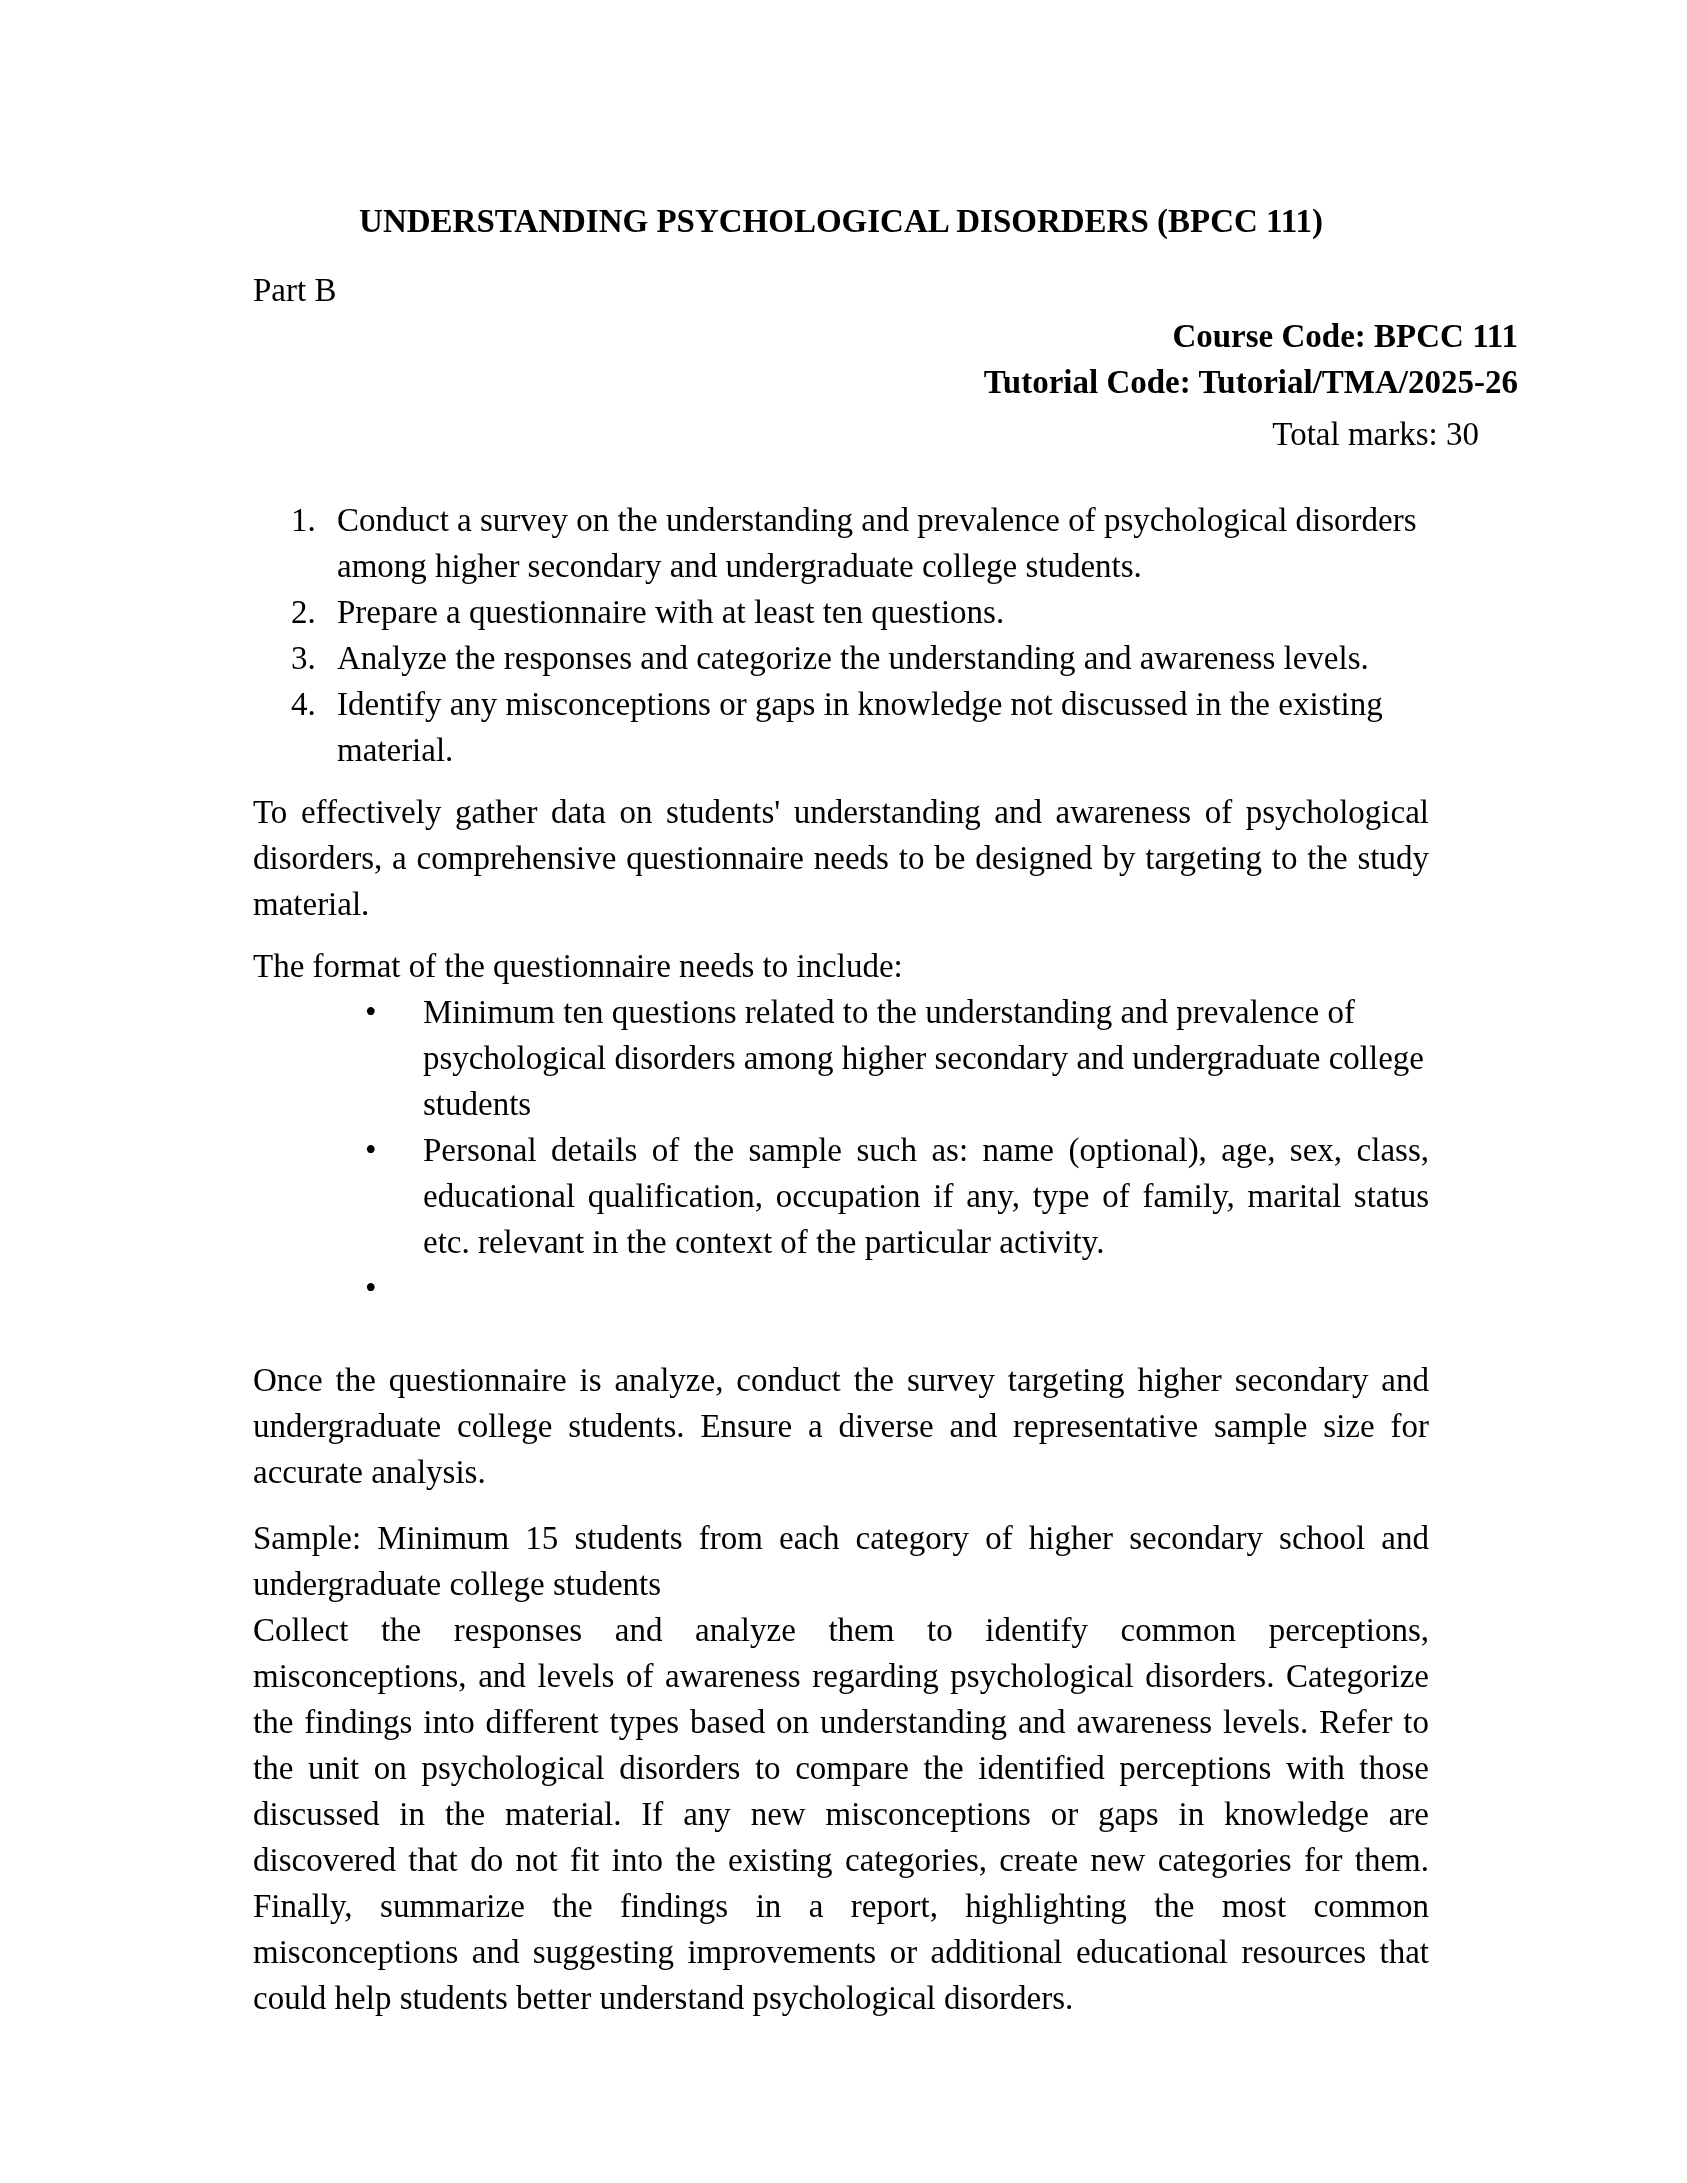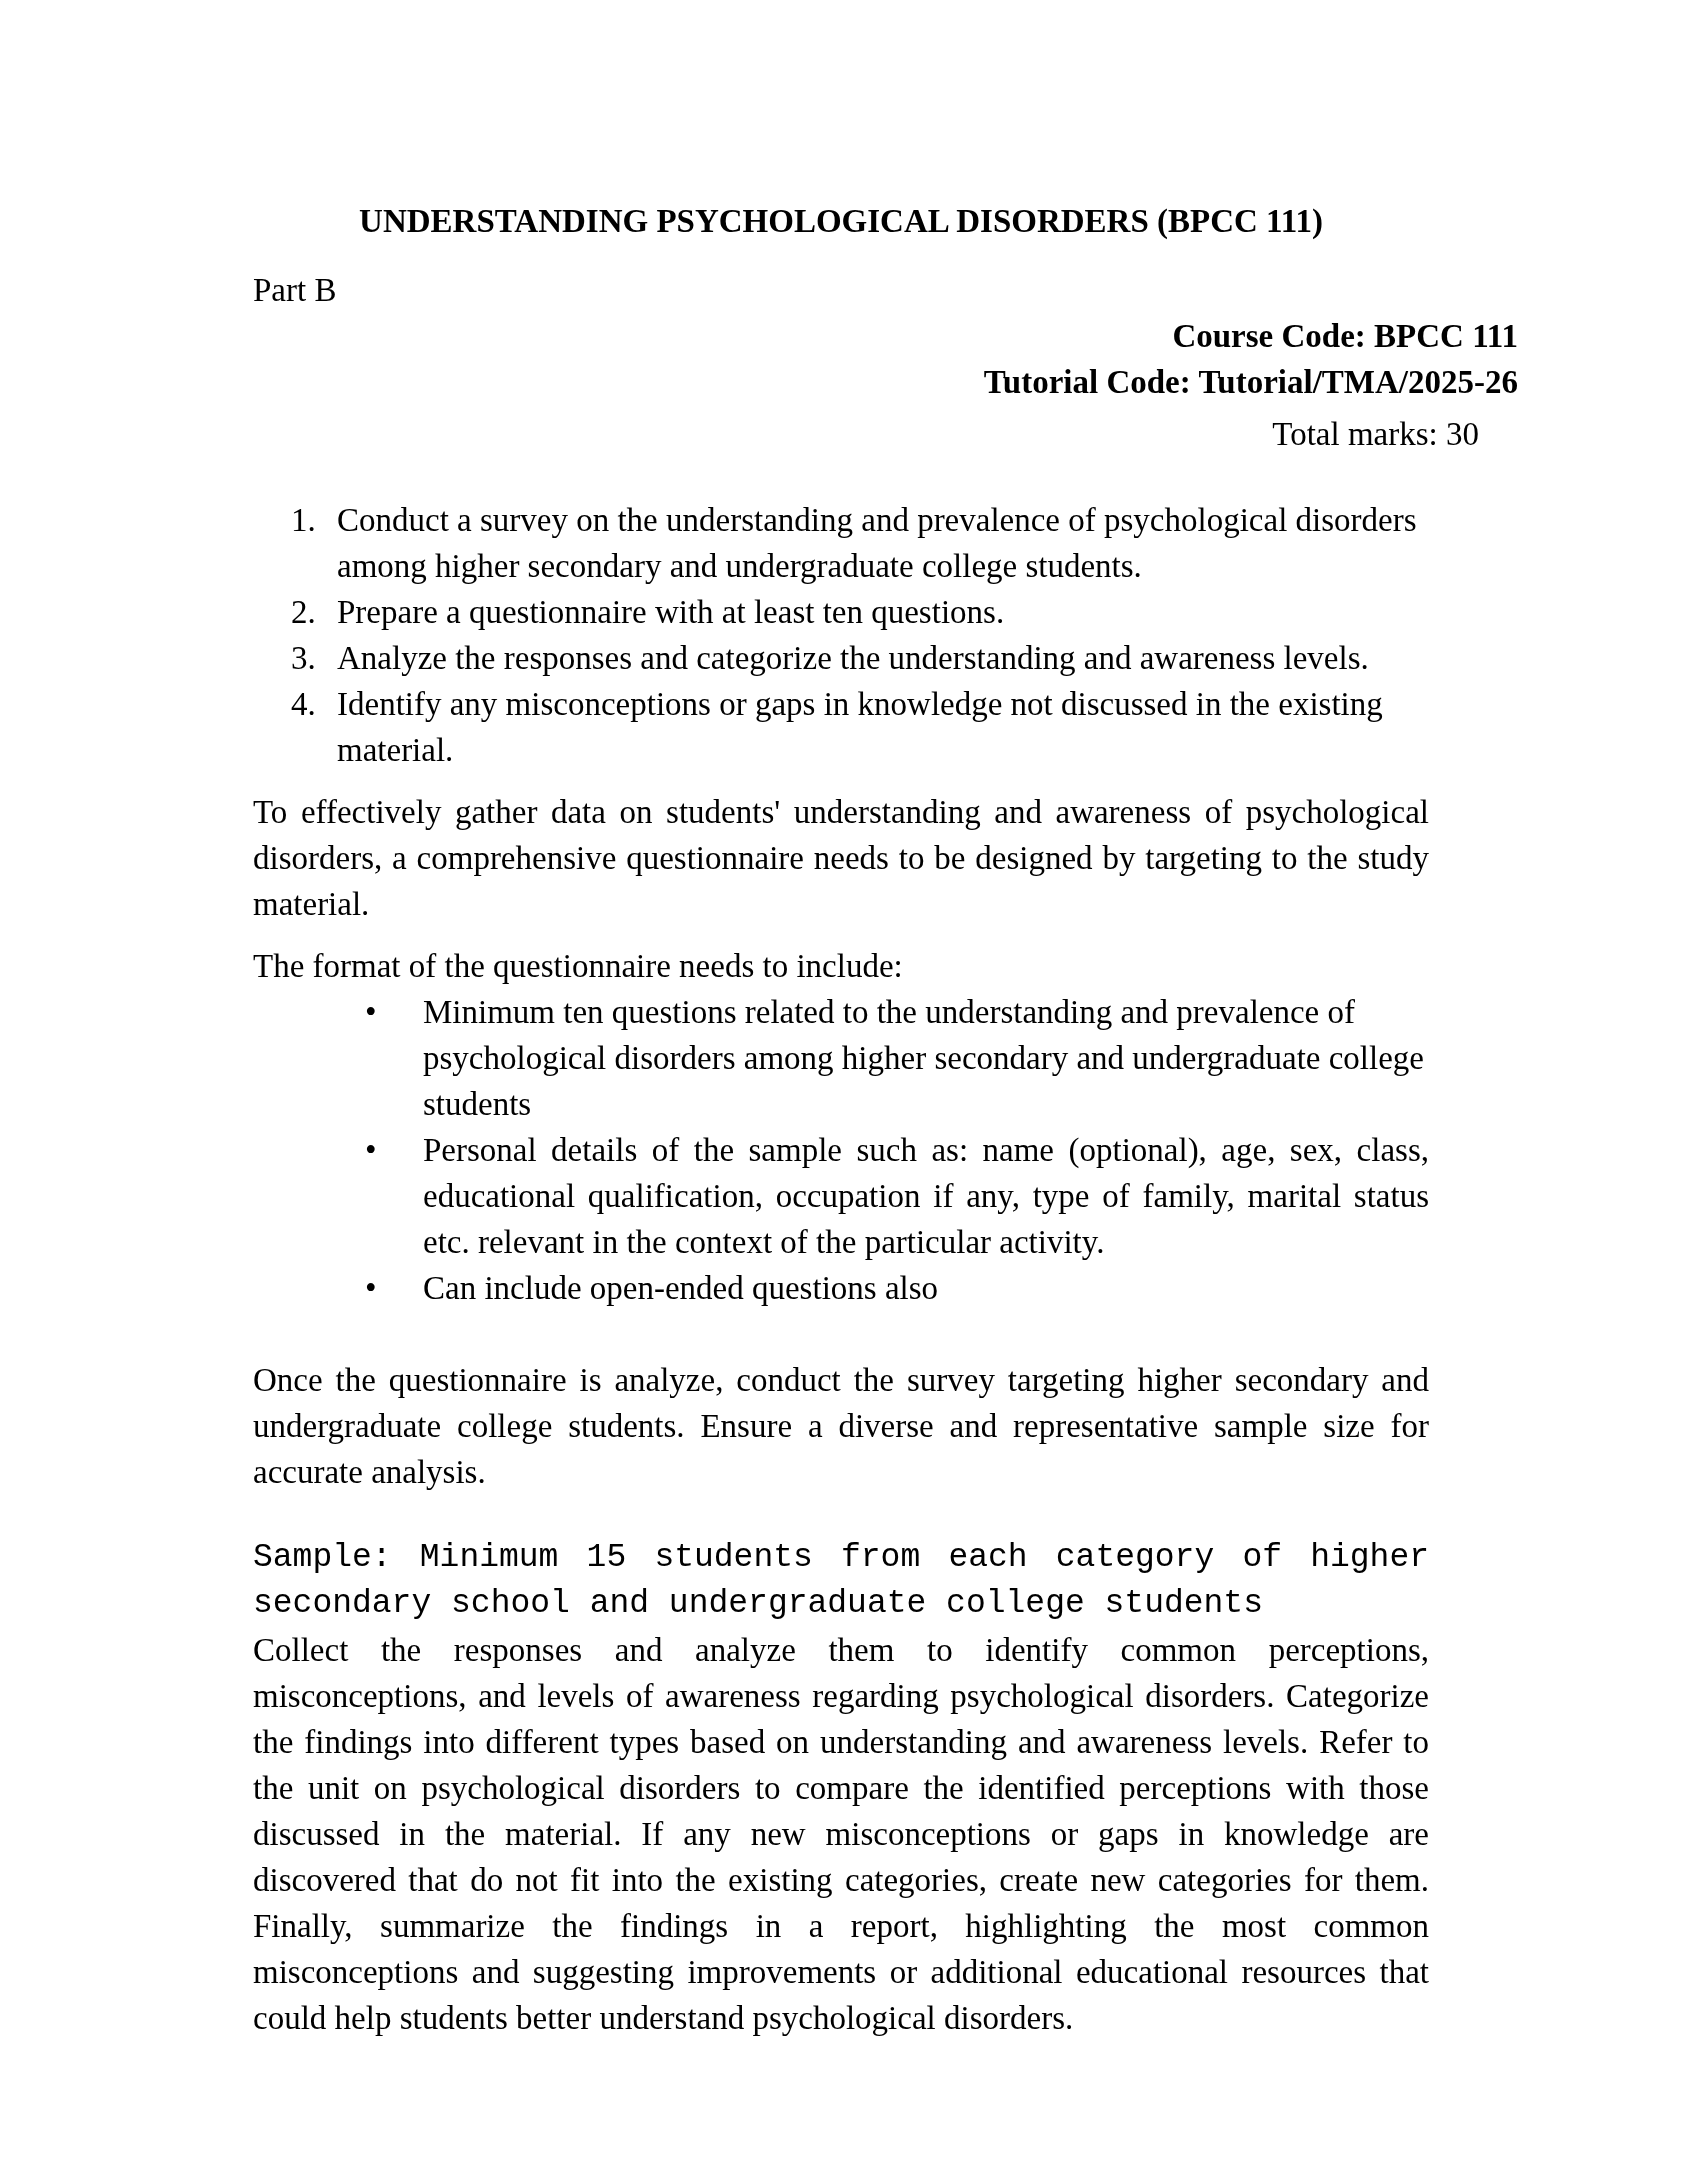--- a/index.html
+++ b/index.html
@@ -61,21 +61,21 @@
   .bullet-list { margin-top: 0; }
   .bullet { display: flex; }
   .bullet-marker {
     flex: 0 0 58px;
     margin-left: 112px;
   }
   .bullet-text { width: 1006px; }
   .bullet.justified .bullet-text { text-align: justify; }
 
   .survey-para  { margin-top: 46px; }
-  .sample-para  { margin-top: 40px; font-family: Liberation Mono, monospace; }
+  .sample-para  { margin-top: 20px; }
   .data-heading { margin-top: 46px; }
   .data-para    { margin-top: 0; }
 </style>
 </head>
 <body>
 
 <div class="content">
 
   <div class="doc-title">UNDERSTANDING PSYCHOLOGICAL DISORDERS (BPCC 111)</div>
 
@@ -113,21 +113,20 @@
     <div class="bullet">
       <div class="bullet-marker">•</div>
       <div class="bullet-text">Minimum ten questions related to the  understanding and prevalence of psychological disorders among higher secondary and undergraduate college students</div>
     </div>
     <div class="bullet justified">
       <div class="bullet-marker">•</div>
       <div class="bullet-text">Personal details of the sample such as: name (optional), age, sex, class, educational qualification, occupation if any, type of family, marital status etc. relevant in the context of the particular activity.</div>
     </div>
     <div class="bullet">
       <div class="bullet-marker">•</div>
-      <div class="bullet-text">Can include open-ended questions also</div>
     </div>
   </div>
 
   <div class="para survey-para">Once the questionnaire is analyze, conduct the survey targeting higher secondary and undergraduate college students. Ensure a diverse and representative sample size for accurate analysis.</div>
 
   <div class="para sample-para">Sample: Minimum 15 students from each category of higher secondary school and undergraduate college students</div>
 
 
   <div class="para data-para">Collect the responses and analyze them to identify common perceptions, misconceptions, and levels of awareness regarding psychological disorders. Categorize the findings into different types based on understanding and awareness levels. Refer to the unit on psychological disorders to compare the identified perceptions with those discussed in the material. If any new misconceptions or gaps in knowledge are discovered that do not fit into the existing categories, create new categories for them. Finally, summarize the findings in a report, highlighting the most common misconceptions and suggesting improvements or additional educational resources that could help students better understand psychological disorders.</div>
 

